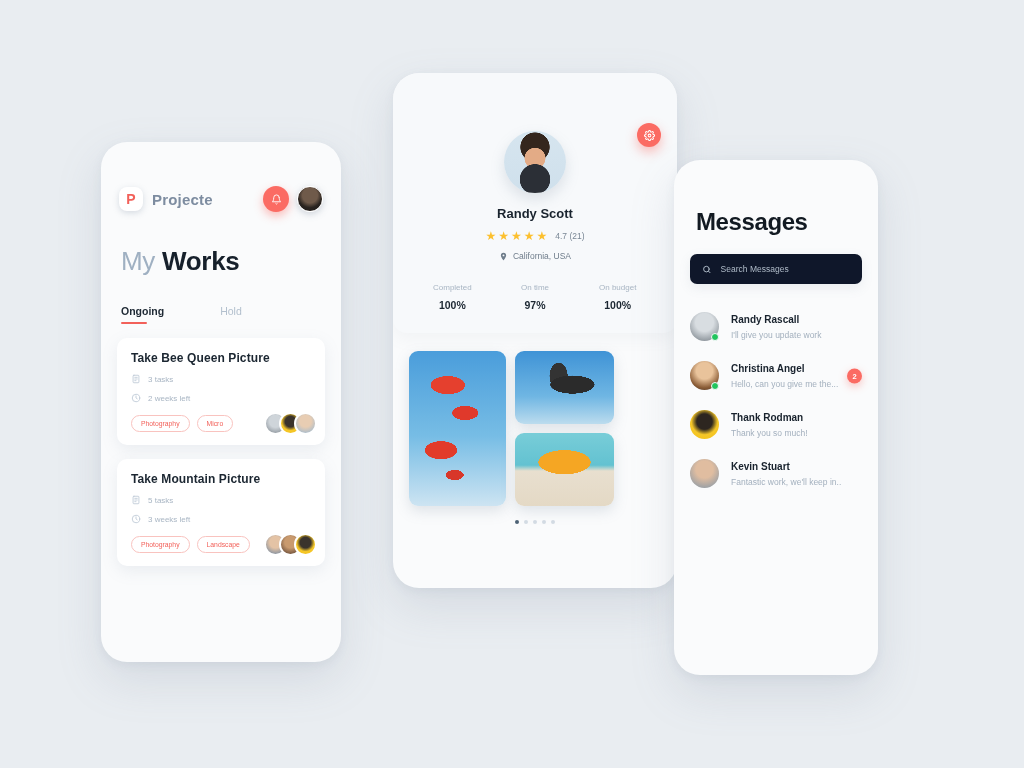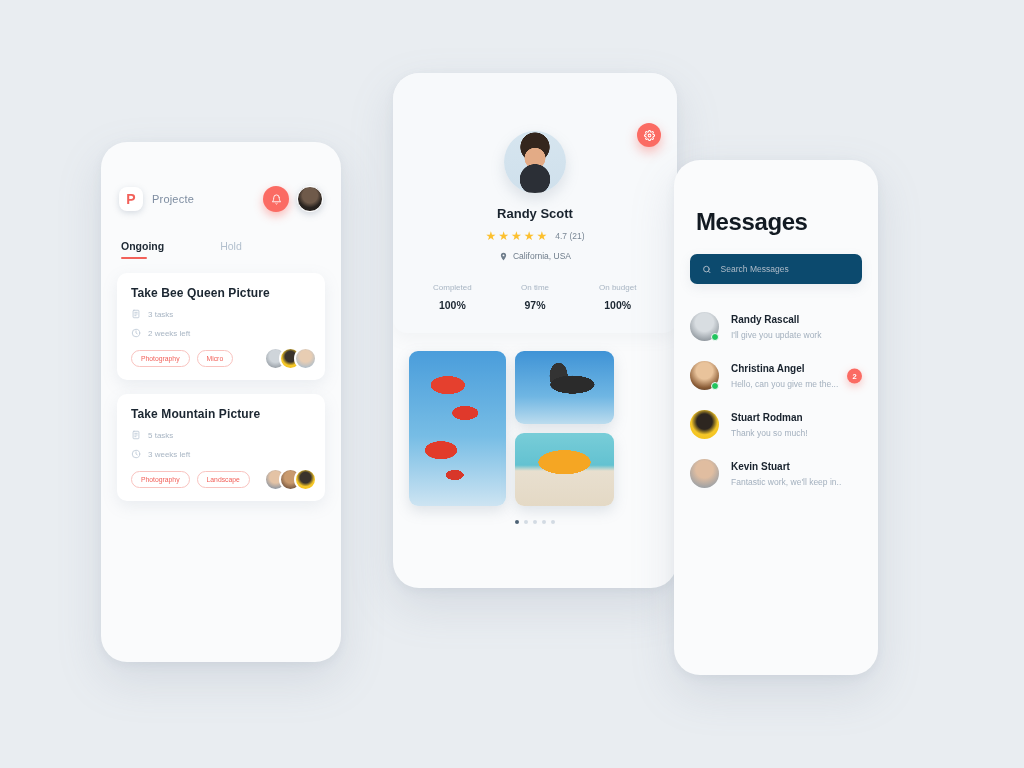--- a/index.html
+++ b/index.html
@@ -34,21 +34,21 @@
   }
   .logo-badge {
     width: 24px; height: 24px; border-radius: 8px;
     background: #ffffff;
     box-shadow: 0 2px 6px rgba(130,145,165,0.30);
     display: flex; align-items: center; justify-content: center;
     font-size: 14px; font-weight: bold; color: #f2615a;
     line-height: 1;
   }
   .logo-text {
-    margin-left: 9px; font-size: 11px; font-weight: normal;
+    margin-left: 9px; font-size: 15px; font-weight: bold;
     color: #7d8ca0; letter-spacing: .2px;
   }
   .lw-header-spacer { flex: 1; }
   .bell-btn {
     width: 26px; height: 26px; border-radius: 50%;
     background: #fb6b63;
     box-shadow: 0 4px 10px rgba(251,107,99,0.45);
     display: flex; align-items: center; justify-content: center;
     margin-right: 8px;
   }
@@ -197,21 +197,21 @@
   
   #phone-messages { left: 674px; top: 160px; width: 204px; height: 515px; }
 
   .ms-title {
     margin: 48px 0 0 22px;
     font-size: 24px; font-weight: bold; color: #121a22;
     letter-spacing: -0.4px;
   }
   .ms-search {
     margin: 18px 16px 0 16px;
-    background: #0c4a6e; border-radius: 7px;
+    background: #0f172a; border-radius: 7px;
     height: 30px; display: flex; align-items: center;
     padding: 0 12px;
     box-shadow: 0 4px 12px rgba(125,140,160,0.12);
   }
   .ms-search input {
     border: none; outline: none; background: transparent;
     margin-left: 9px; font-size: 8.5px; color: #8d9aa8;
     font-family: "Liberation Sans", sans-serif; width: 100%;
   }
   .ms-search input::placeholder { color: #b0bcc9; }
@@ -259,20 +259,23 @@
       <div class="lw-header-spacer"></div>
       <div class="bell-btn">
         <svg width="11" height="11" viewBox="0 0 24 24" fill="none" stroke="#ffffff" stroke-width="2" stroke-linecap="round" stroke-linejoin="round">
           <path d="M18 8A6 6 0 0 0 6 8c0 7-3 9-3 9h18s-3-2-3-9"></path>
           <path d="M13.7 21a2 2 0 0 1-3.4 0"></path>
         </svg>
       </div>
       <div class="avatar-head"></div>
     </div>
 
+    <div class="lw-title">
+      <span class="light">My </span><span class="bold">Works</span>
+    </div>
 
     <div class="lw-tabs">
       <div class="lw-tab active">Ongoing</div>
       <div class="lw-tab">Hold</div>
     </div>
 
     <div class="task-card">
       <div class="task-title">Take Bee Queen Picture</div>
       <div class="task-meta">
         <svg class="mi" viewBox="0 0 24 24" fill="none" stroke="#bcc8d5" stroke-width="2" stroke-linecap="round" stroke-linejoin="round">
@@ -426,21 +429,21 @@
           <div class="ms-prev">Hello, can you give me the...</div>
         </div>
         <span class="ms-badge">2</span>
       </div>
 
       <div class="ms-row">
         <div class="ms-av-wrap">
           <div class="ms-av m3"></div>
         </div>
         <div class="ms-text">
-          <div class="ms-name">Stuart Rodman</div>
+          <div class="ms-name">Thank Rodman</div>
           <div class="ms-prev">Thank you so much!</div>
         </div>
       </div>
 
       <div class="ms-row">
         <div class="ms-av-wrap">
           <div class="ms-av m4"></div>
         </div>
         <div class="ms-text">
           <div class="ms-name">Kevin Stuart</div>

